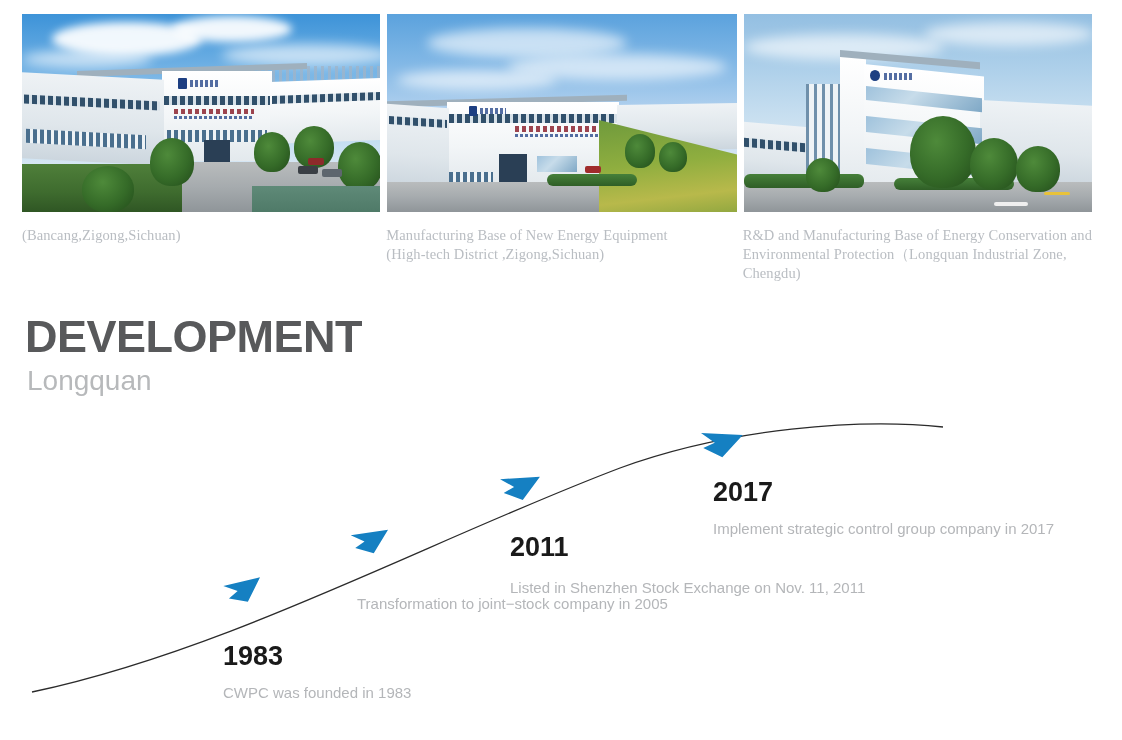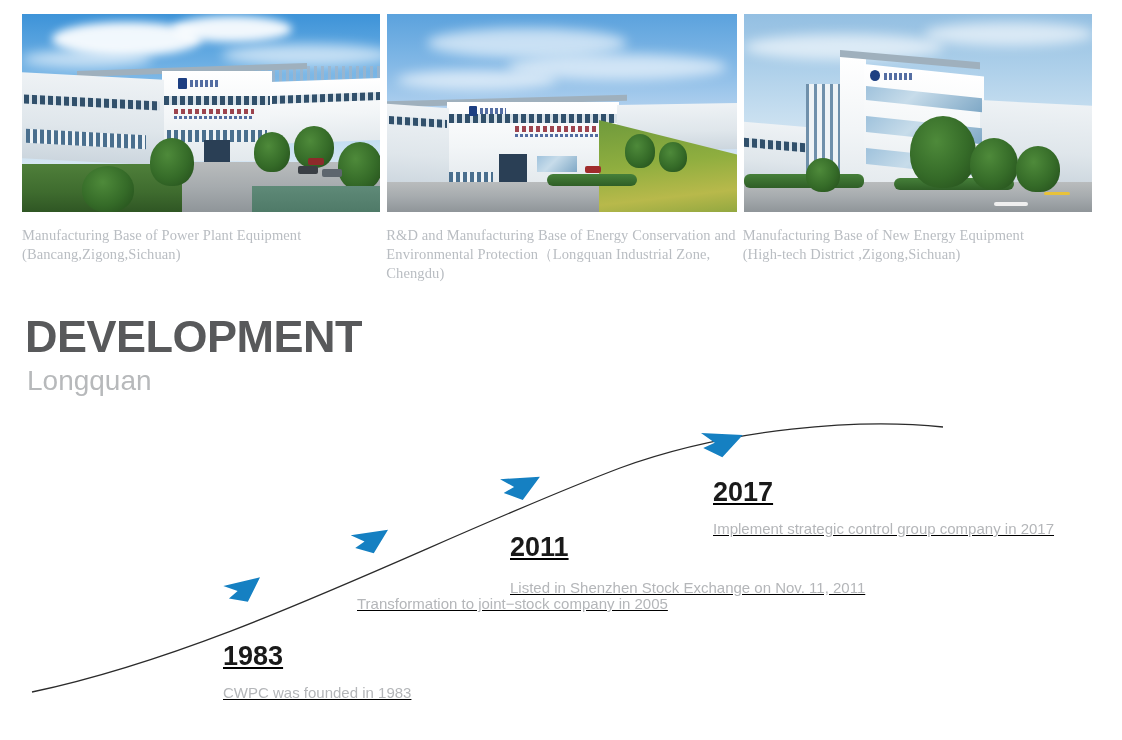--- a/index.html
+++ b/index.html
@@ -161,21 +161,21 @@
   .timeline {
     position: absolute;
     left: 0; top: 400px;
     width: 1122px; height: 330px;
   }
   .timeline svg.curve {
     position: absolute;
     left: 0; top: 0;
     width: 1122px; height: 330px;
   }
-  .tl-entry { position: absolute; text-decoration: underline; }
+  .tl-entry { position: absolute; }
   .tl-year {
     font-size: 27px;
     font-weight: bold;
     color: #1a1a1a;
     line-height: 30px;
     white-space: nowrap;
   }
   .tl-desc {
     font-size: 15px;
     color: #b4b6b9;
@@ -275,31 +275,30 @@
     <div class="tree" style="left:226px;top:124px;width:48px;height:52px;"></div>
     <div class="tree" style="left:272px;top:132px;width:44px;height:46px;"></div>
     <div class="tree" style="left:62px;top:144px;width:34px;height:34px;"></div>
     <div class="car" style="left:300px;top:178px;width:26px;height:3px;background:#e8c23a;"></div>
     <div class="car" style="left:250px;top:188px;width:34px;height:4px;background:#efefef;"></div>
   </div>
 </div>
 
 <div class="captions">
   <div class="caption c1">
-    <div>Manufacturing Base of Power Plant Equipment</div>
     <div>(Bancang,Zigong,Sichuan)</div>
+  </div>
+  <div class="caption c2">
+    <div>Manufacturing Base of New Energy Equipment</div>
+    <div>(High-tech District ,Zigong,Sichuan)</div>
   </div>
   <div class="caption c3">
     <div>R&amp;D and Manufacturing Base of Energy Conservation and</div>
     <div>Environmental Protection（Longquan Industrial Zone,</div>
     <div>Chengdu)</div>
-  </div>
-  <div class="caption c2">
-    <div>Manufacturing Base of New Energy Equipment</div>
-    <div>(High-tech District ,Zigong,Sichuan)</div>
   </div>
 </div>
 
 <div class="title-block">
   <h1 class="title-main">DEVELOPMENT</h1>
   <div class="title-sub">Longquan</div>
 </div>
 
 <div class="timeline">
   <svg class="curve" viewBox="0 0 1122 330">

